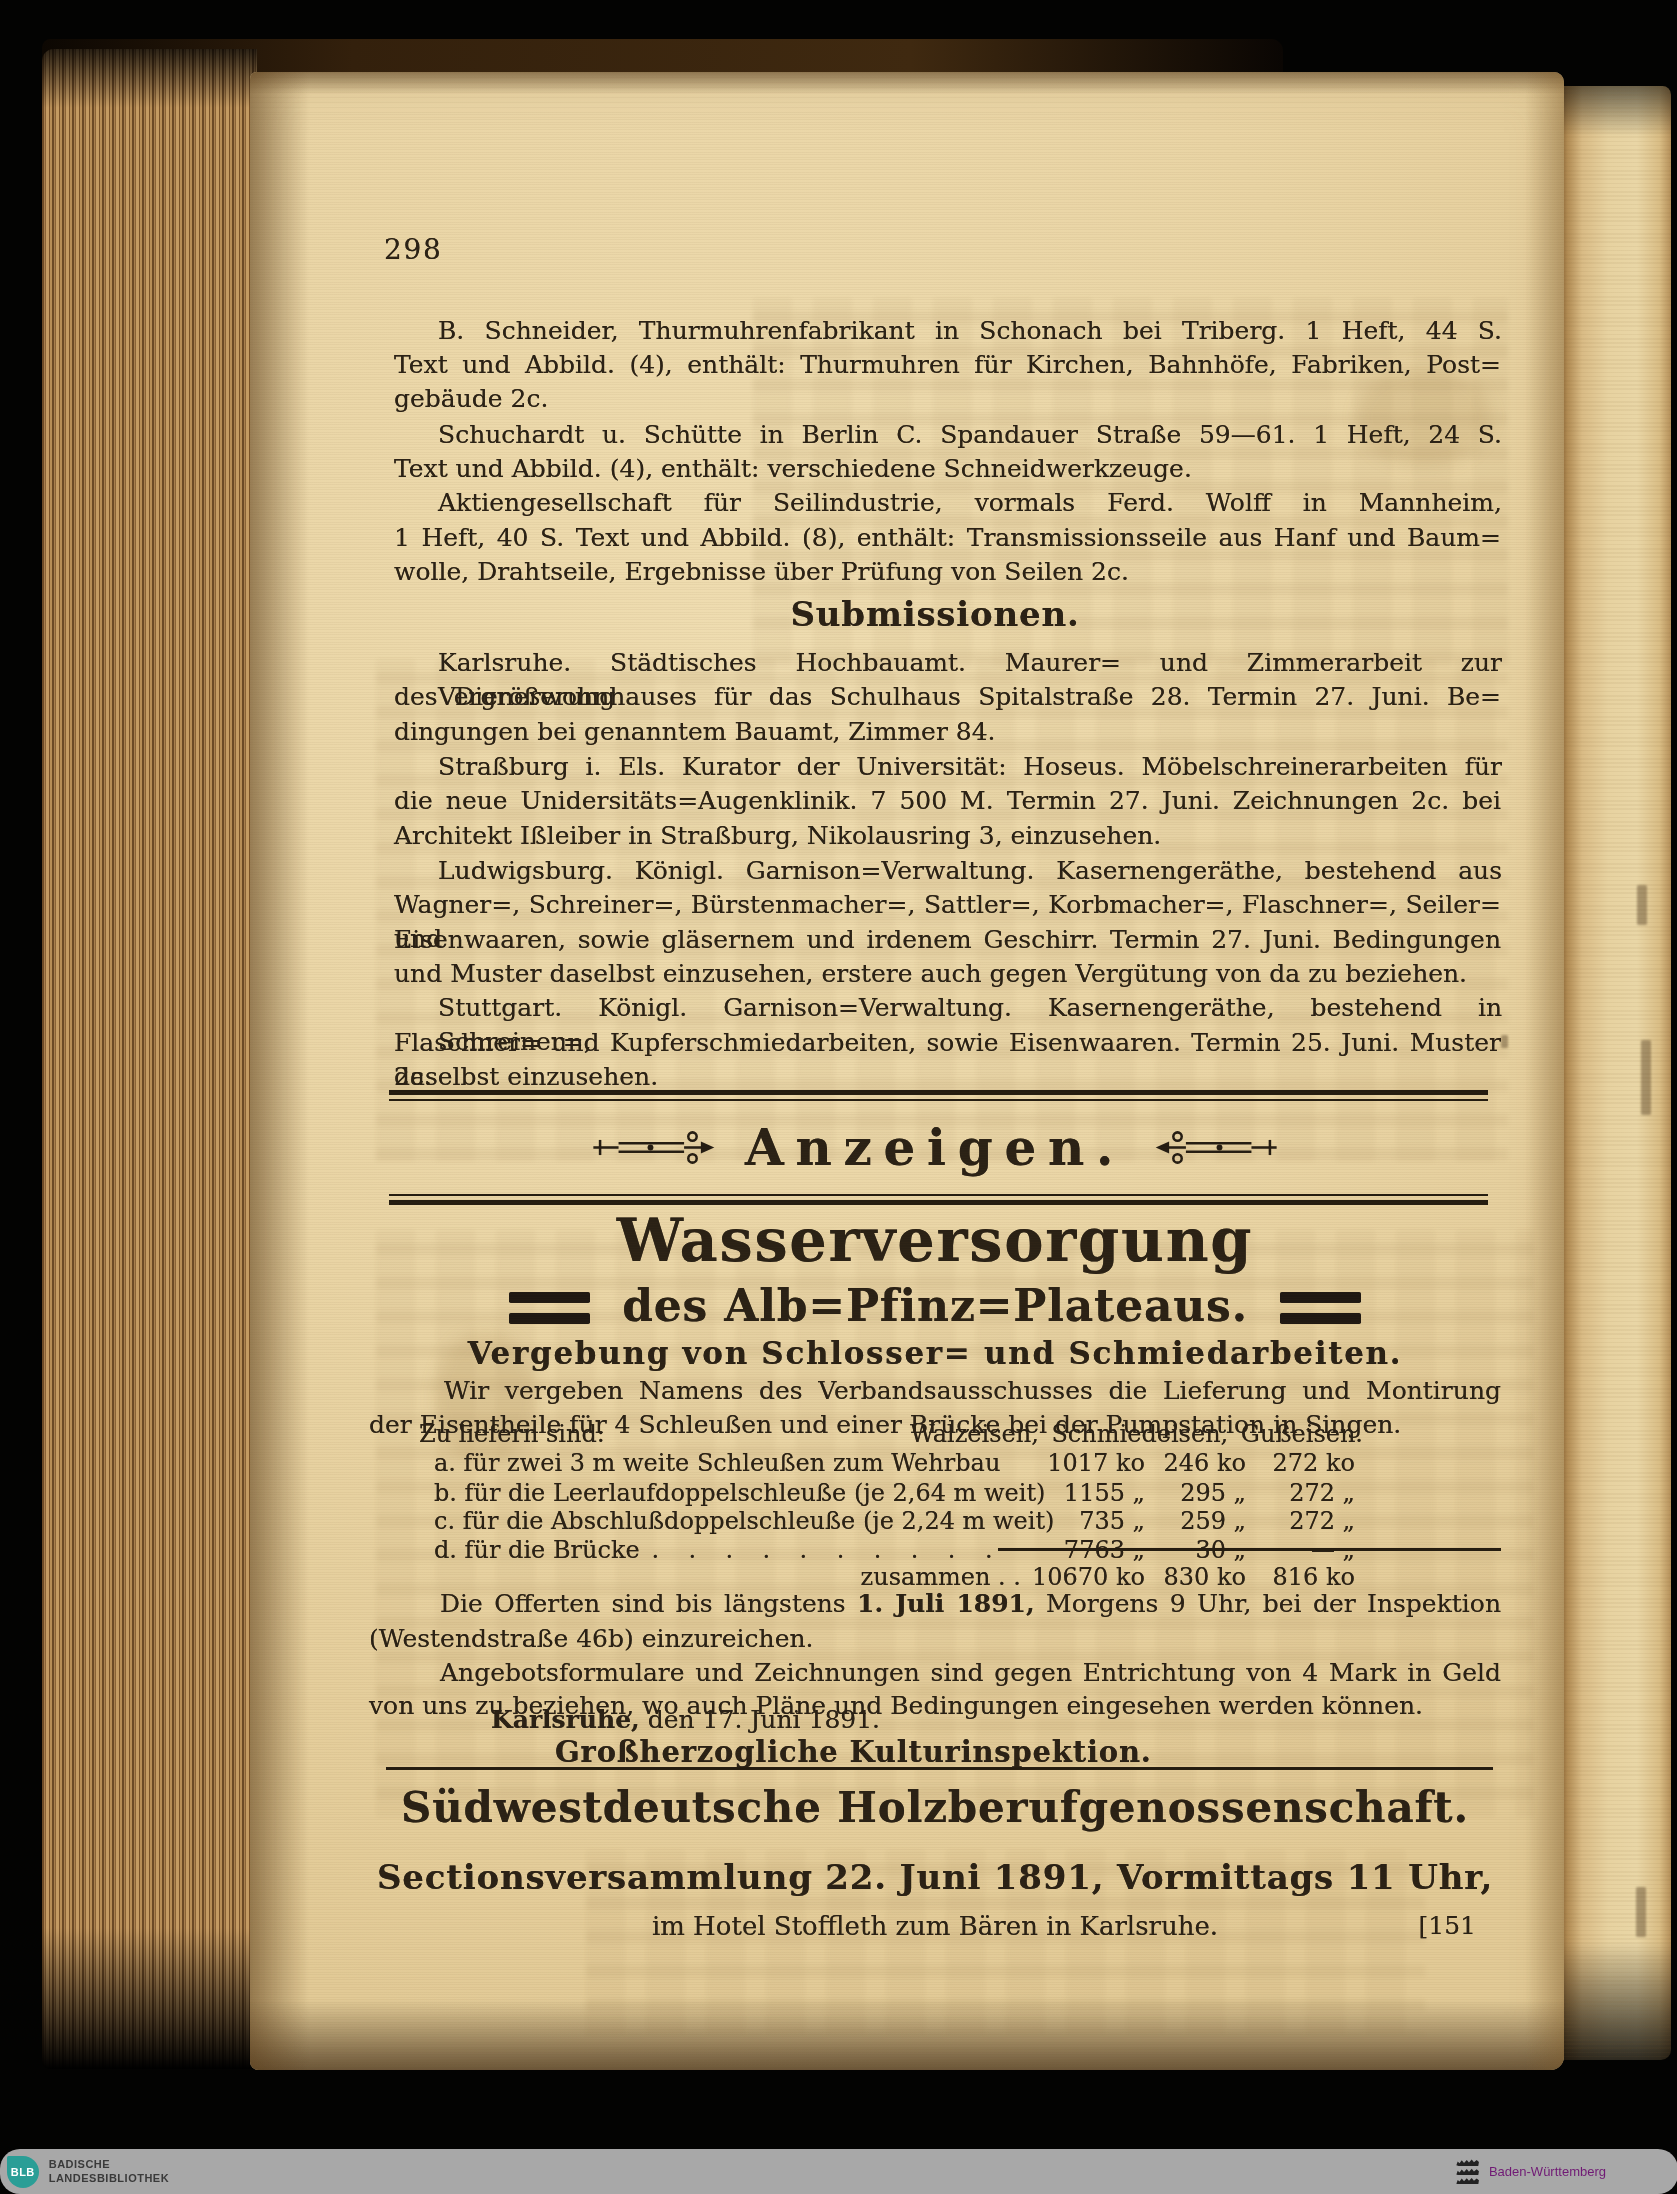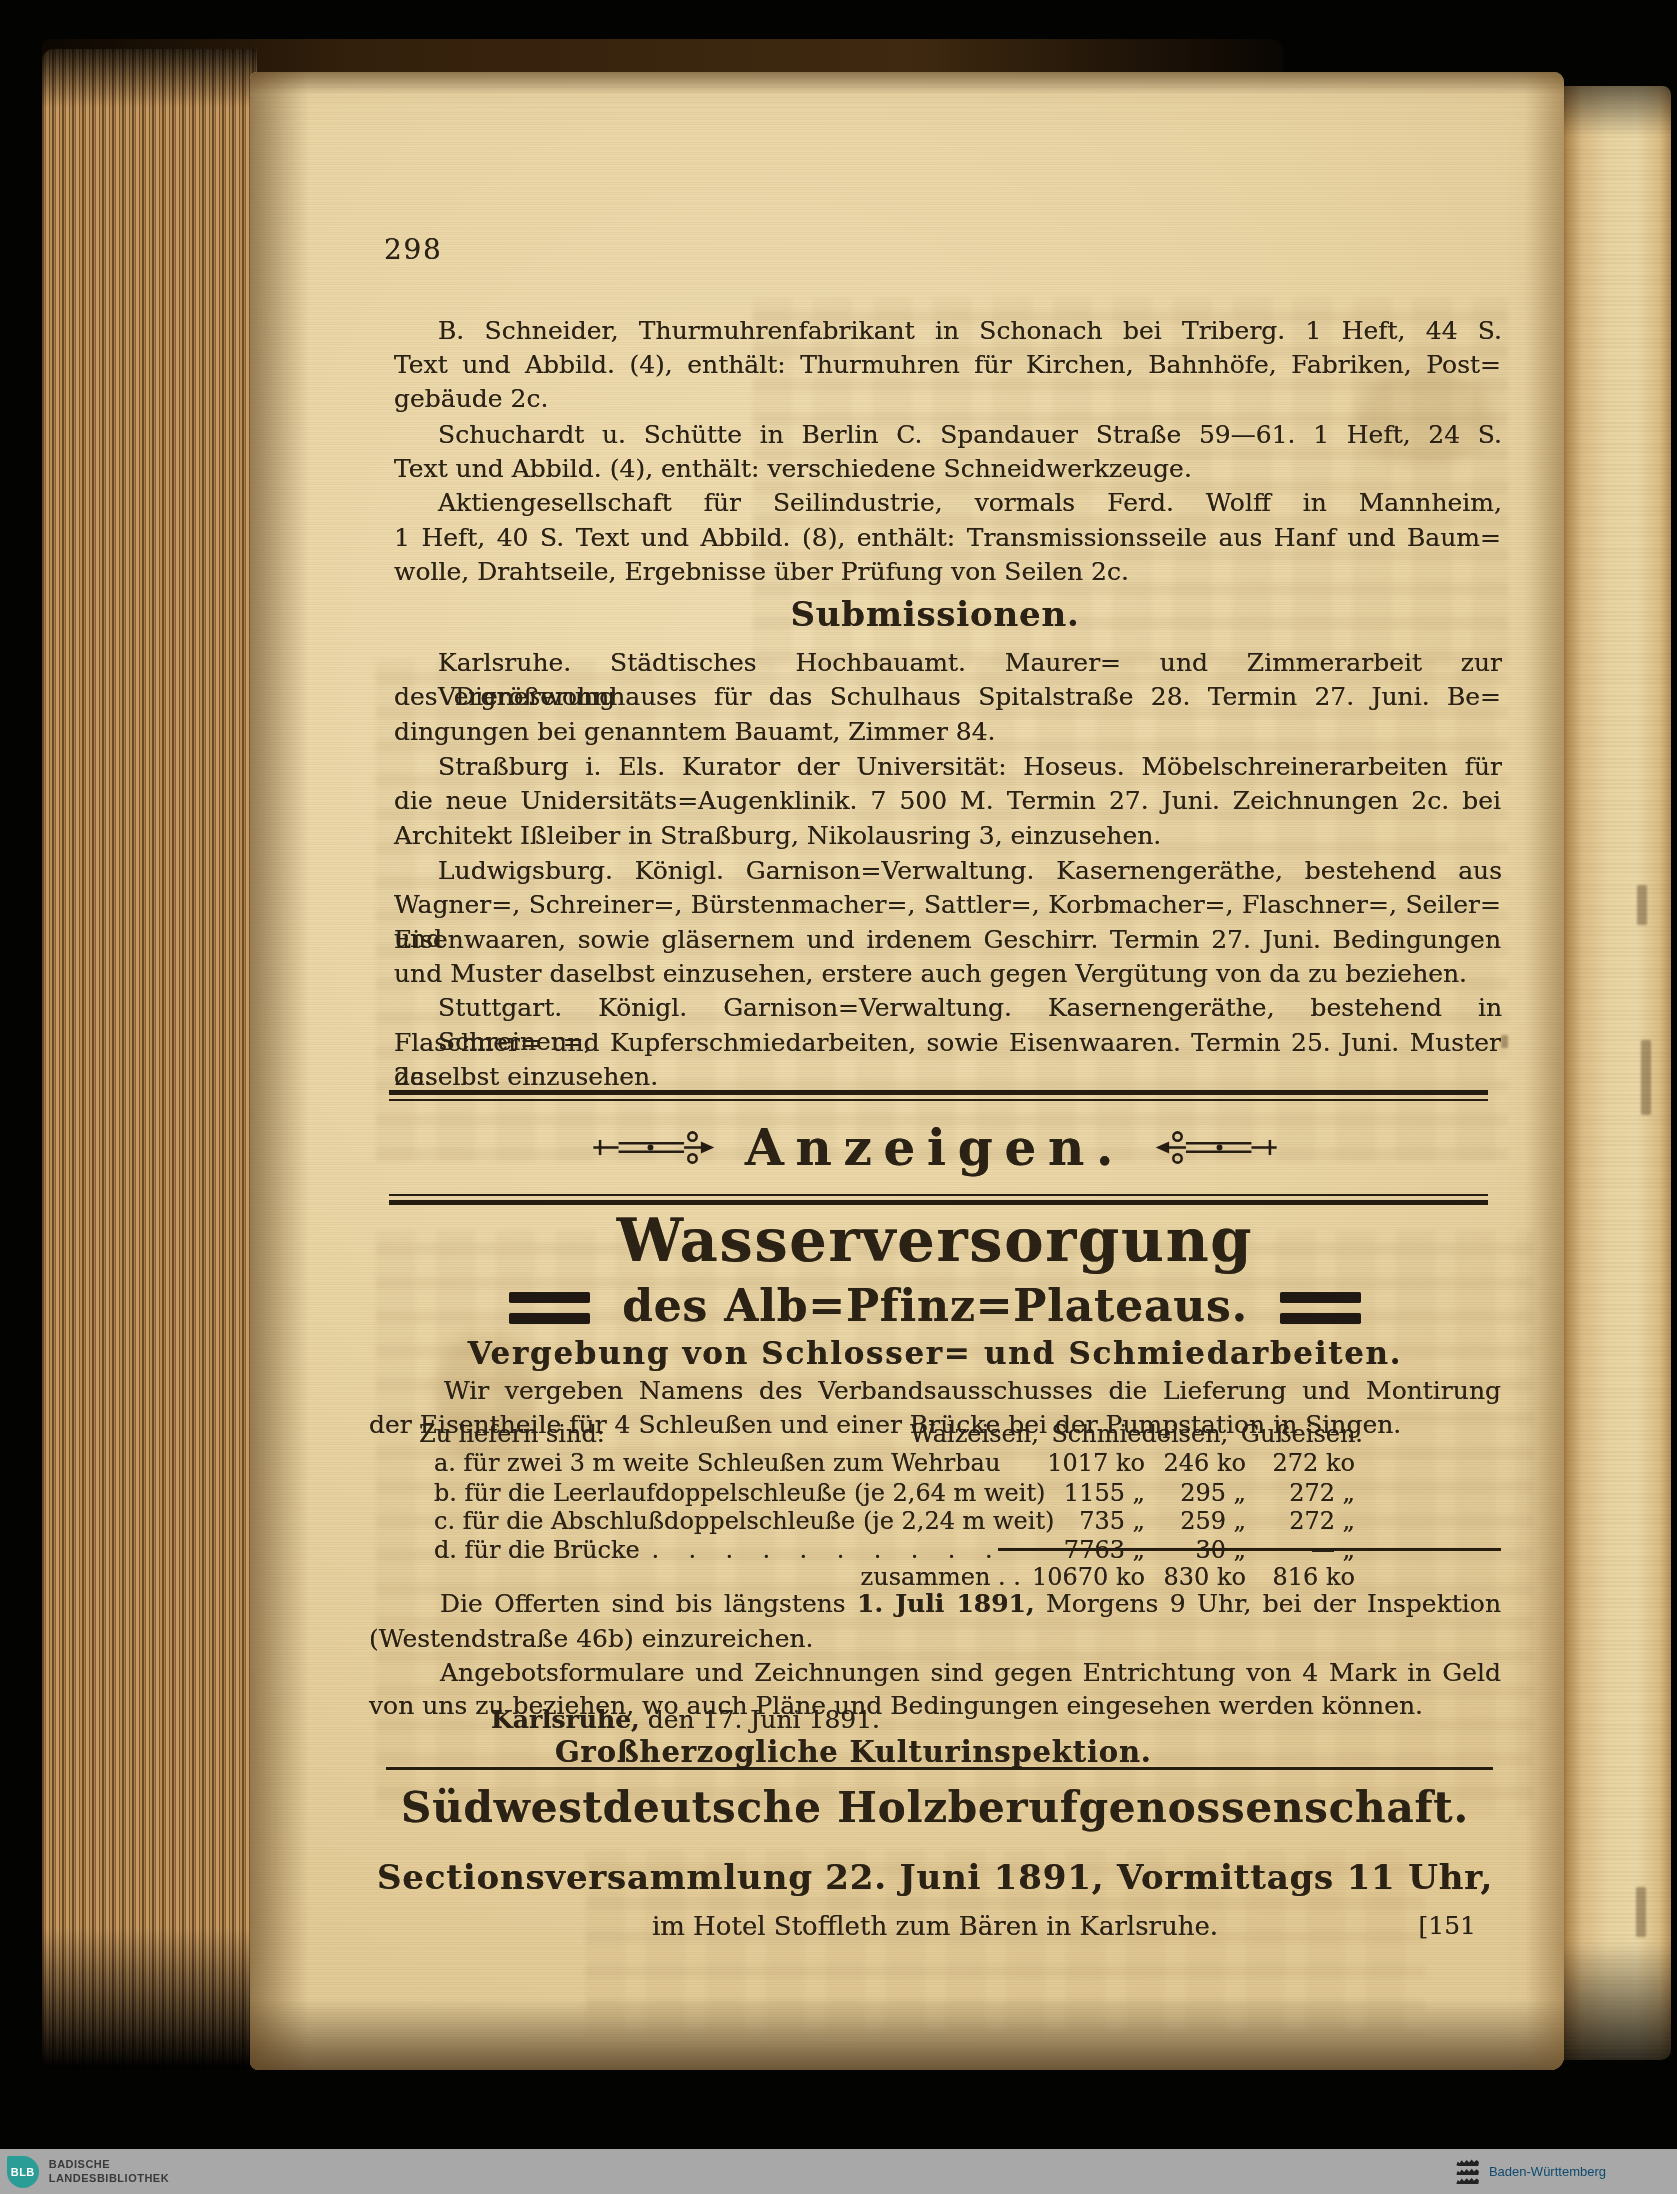--- a/index.html
+++ b/index.html
@@ -95,30 +95,30 @@
 
   .holz-title{position:absolute;top:1711px;left:0;width:1132px;text-align:center;
               font-size:42px;font-weight:bold;letter-spacing:0.8px;}
   .holz-l1{position:absolute;top:1785px;left:0;width:1132px;text-align:center;
            font-size:34px;font-weight:bold;letter-spacing:0.8px;}
   .holz-l2{position:absolute;top:1839px;left:0;width:1132px;text-align:center;font-size:26px;}
   .holz-ref{position:absolute;top:1839px;right:25px;font-size:25px;}
 
   
   .footer{position:absolute;left:0;top:2149px;width:1678px;height:45px;background:#a8a8a8;
-          display:flex;align-items:center;font-family:"Liberation Sans",sans-serif;}
+          display:flex;align-items:center;font-family:"Liberation Sans",sans-serif;border-radius:20px;}
   .blb{margin-left:6.7px;width:32px;height:32px;border-radius:1.7px 16px 16px 16px;background:#2a9e96;
        color:#fff;font-family:"Liberation Sans",sans-serif;font-weight:bold;font-size:11px;
        line-height:32px;text-align:center;letter-spacing:0.4px;}
   .libname{margin-left:10px;font-weight:bold;font-size:11px;line-height:13.4px;color:#3a3a3a;letter-spacing:0.5px;}
   .stategrp{margin-left:auto;margin-right:72px;display:flex;align-items:center;gap:10px;}
   .lions{display:flex;flex-direction:column;gap:1.7px;}
   .lion{width:22.6px;height:7.5px;background:#222;
         clip-path:polygon(0 90%,6% 40%,14% 62%,24% 22%,34% 58%,46% 18%,56% 52%,68% 14%,78% 50%,90% 20%,100% 45%,97% 100%,10% 100%);}
-  .statename{font-size:13px;color:#0c4a6e;}
+  .statename{font-size:13px;color:#701a75;}
 </style>
 </head>
 <body>
 
 <div class="stage">
 
   <div class="top-edge"></div>
   <div class="stack"></div>
   <div class="rightleaf"></div>
 

